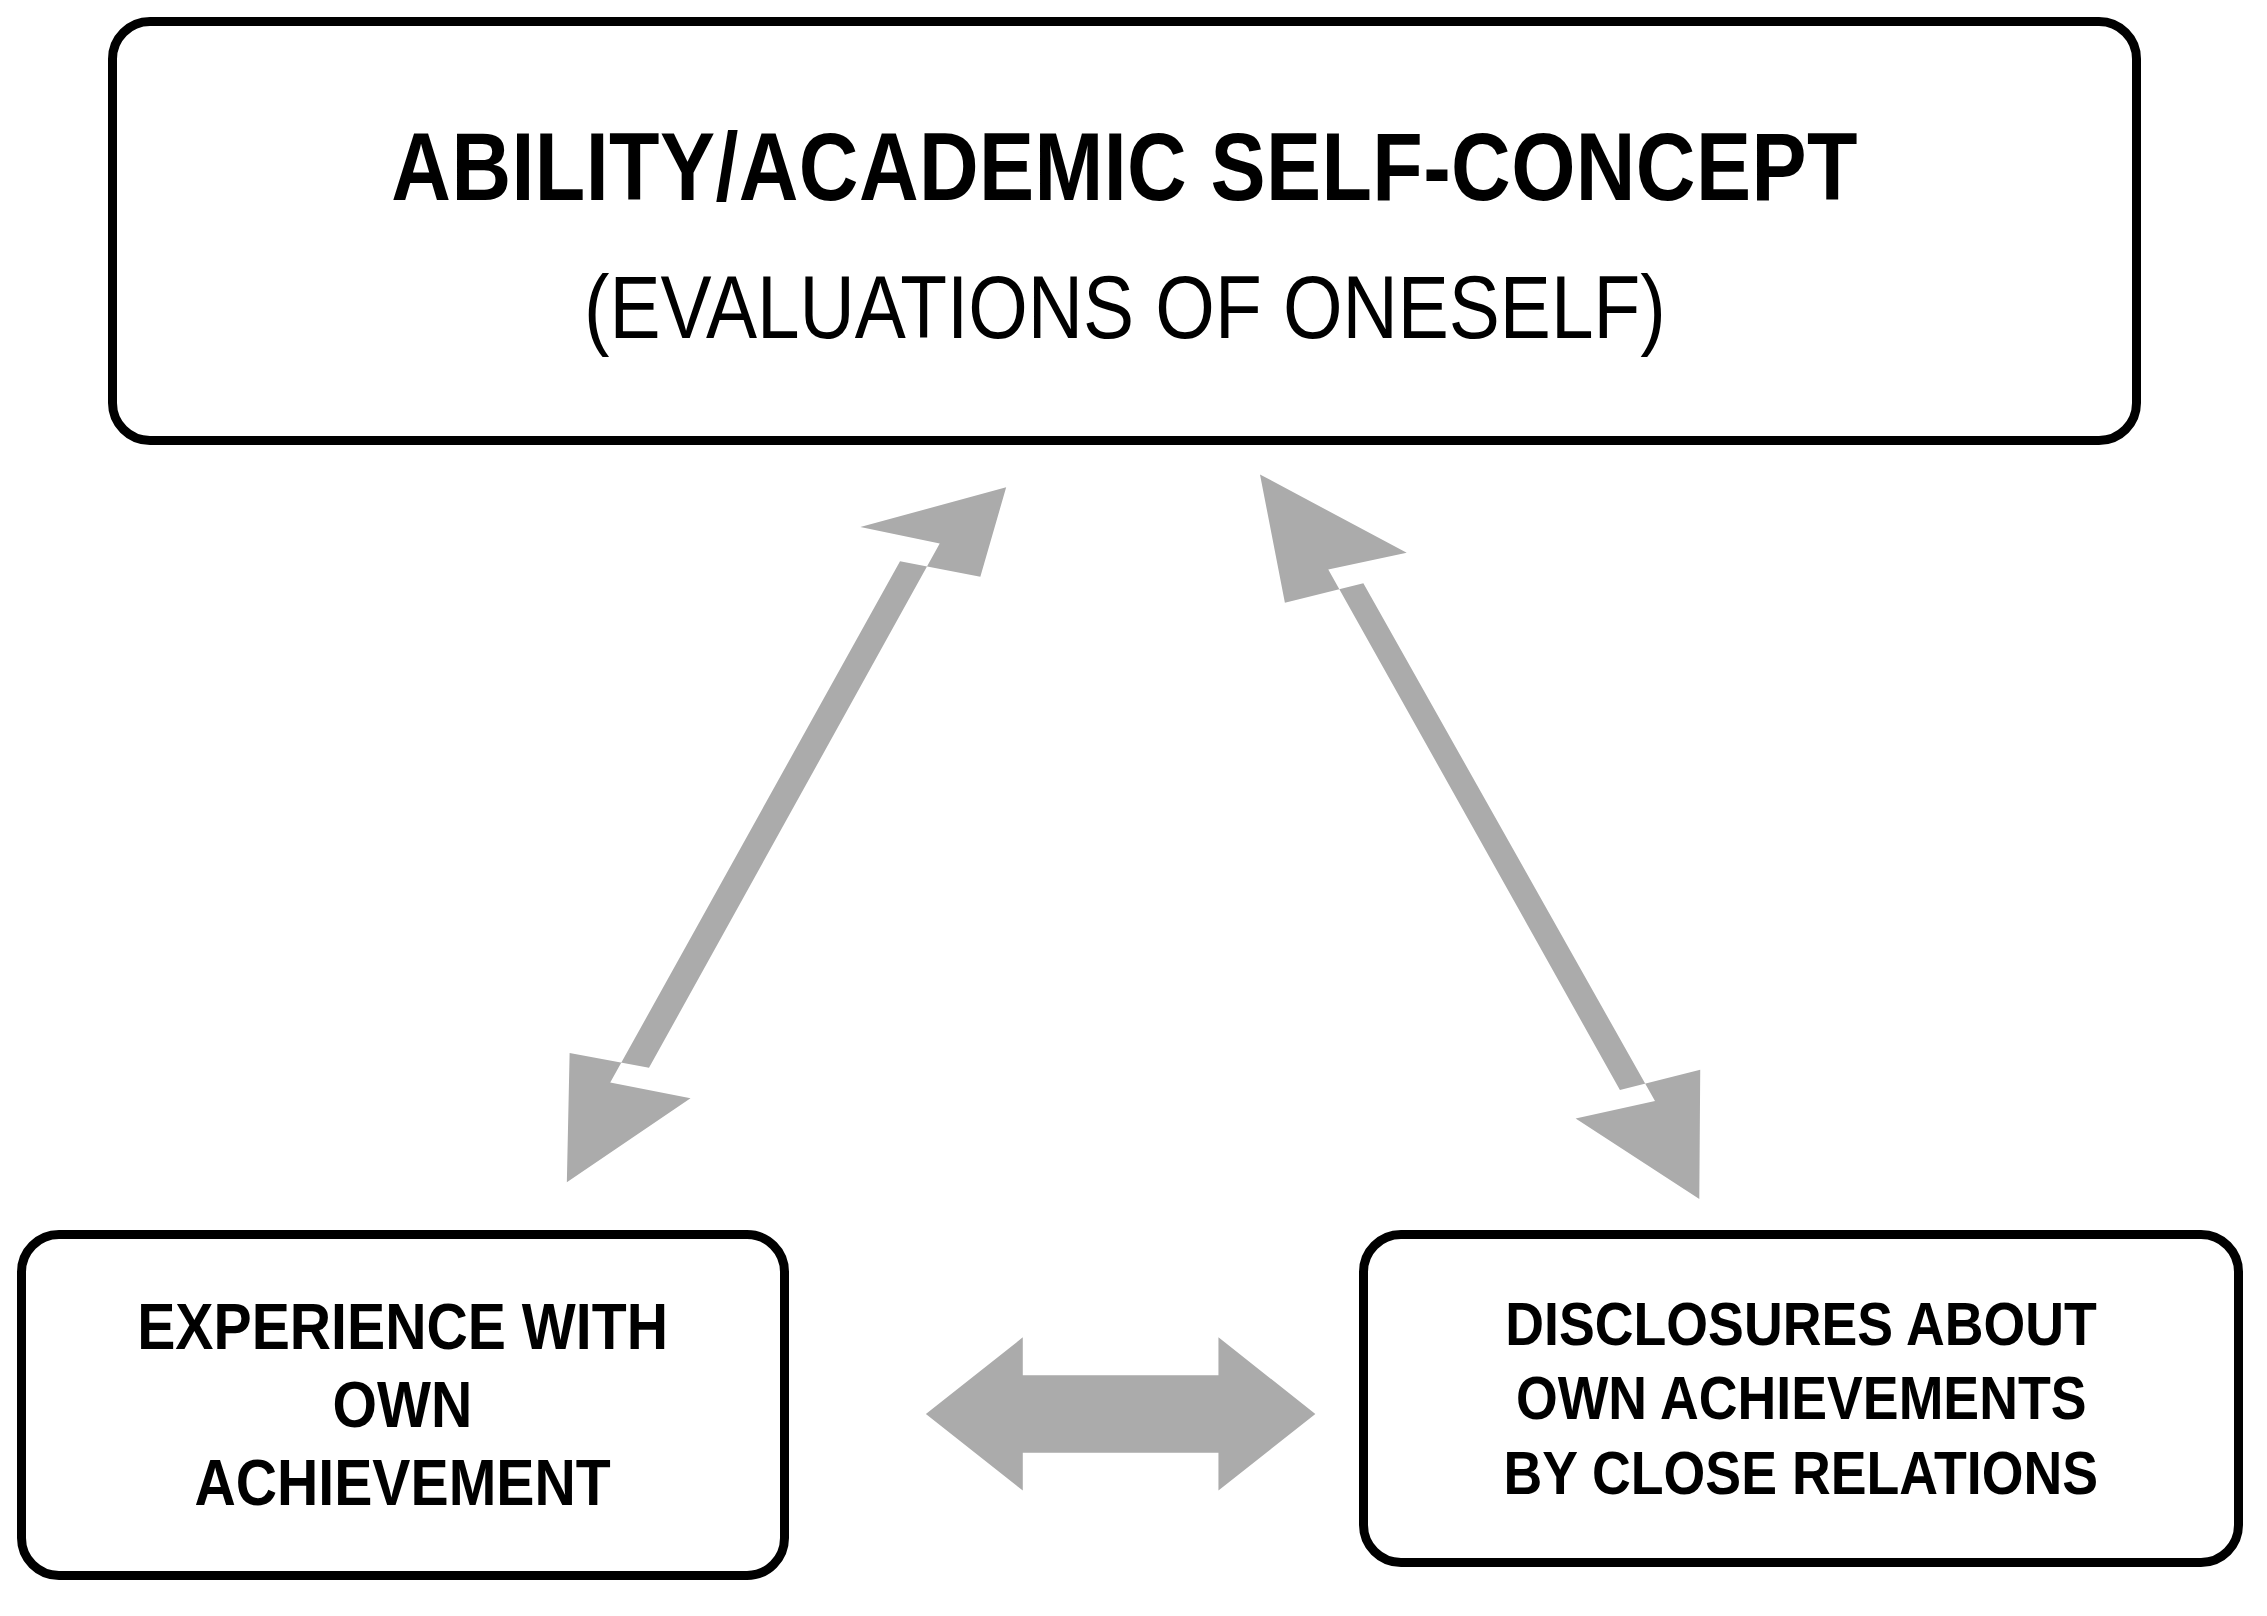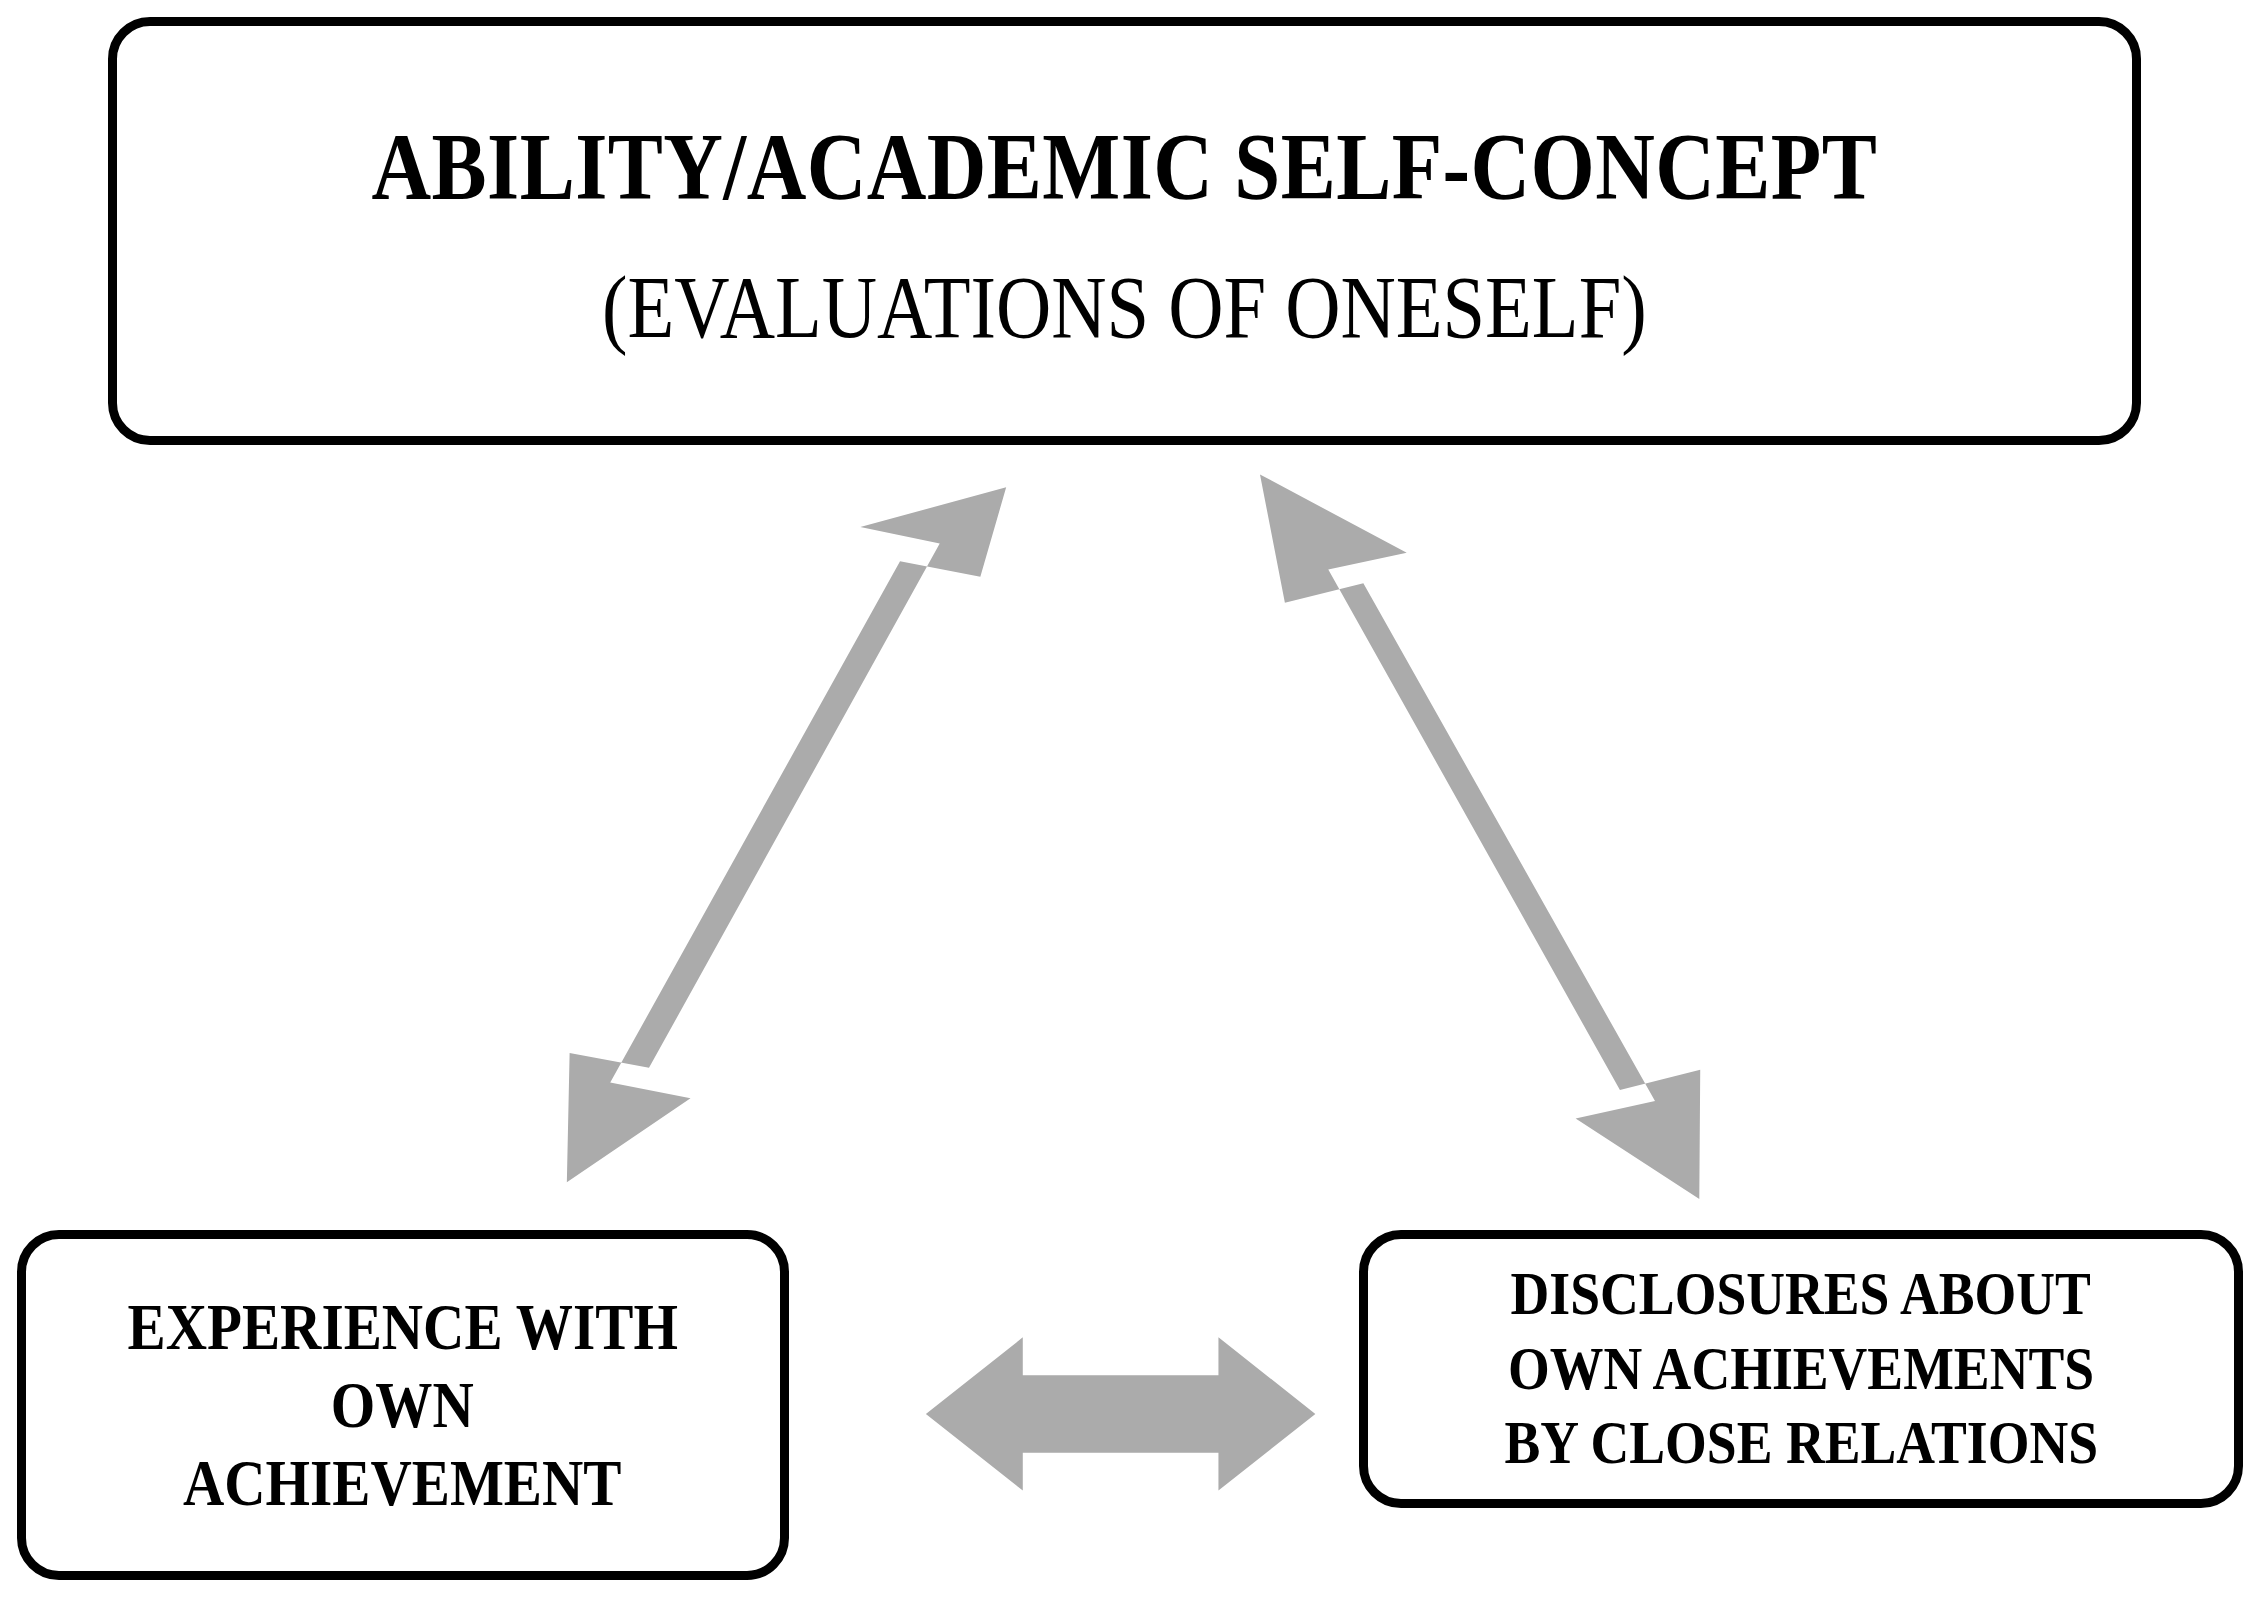--- a/index.html
+++ b/index.html
@@ -7,21 +7,21 @@
     margin: 0;
     padding: 0;
     background: #ffffff;
   }
   #stage {
     position: relative;
     width: 2268px;
     height: 1617px;
     background: #ffffff;
     overflow: hidden;
-    font-family: Liberation Serif, serif;
+    font-family: Liberation Sans, sans-serif;
   }
 
   
   .node-box {
     position: absolute;
     box-sizing: border-box;
     background: #ffffff;
     border: 9.2px solid #000000;
     border-radius: 42px;
     display: flex;
@@ -42,21 +42,21 @@
   #box-experience {
     left: 16.6px;
     top: 1230px;
     width: 772px;
     height: 350px;
   }
   #box-disclosures {
     left: 1359px;
     top: 1230px;
     width: 884px;
-    height: 278px;
+    height: 337px;
   }
 
   
   .title-line {
     font-weight: bold;
     font-size: 96px;
     line-height: 1.06;
     letter-spacing: 0.5px;
     transform: scaleX(0.86);
     transform-origin: center center;

